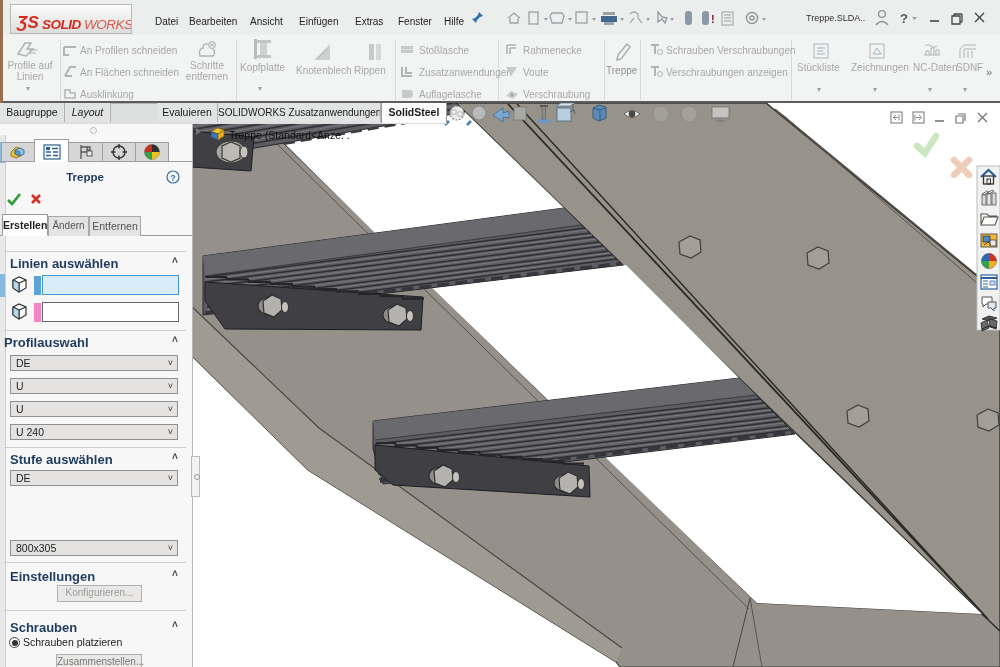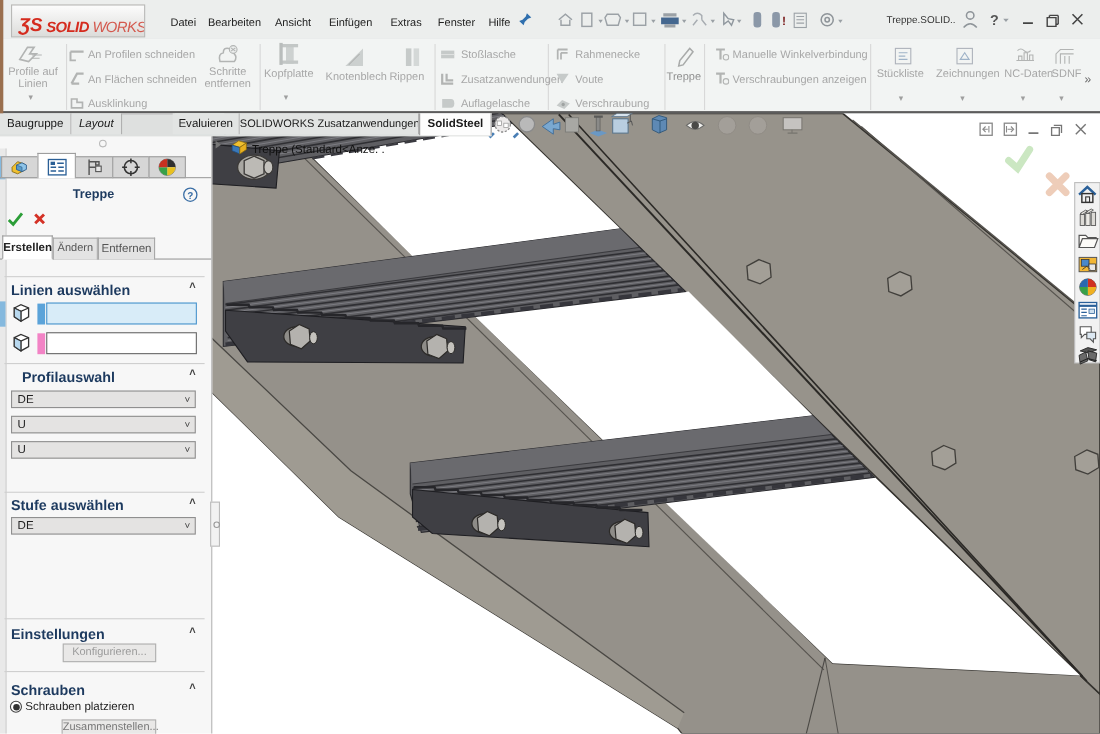--- a/index.html
+++ b/index.html
@@ -77,21 +77,21 @@
  <g fill="#9aa0a5">
   <path d="M44 10 l4 0 l-2 3 z"></path>
       <path d="M68 10 l4 0 l-2 3 z"></path>
       <path d="M92 10 l4 0 l-2 3 z"></path>
       <path d="M120 10 l4 0 l-2 3 z"></path>
       <path d="M146 10 l4 0 l-2 3 z"></path>
       <path d="M170 10 l4 0 l-2 3 z"></path>
       <path d="M262 10 l4 0 l-2 3 z"></path>
  </g>
 </svg>
-<div class="abs" style="left:806px;top:13px;font-size:9px;color:#333;">Treppe.SOLID..</div>
+<div class="abs" style="left:806px;top:13px;font-size:9px;color:#333;">Treppe.SLDA..</div>
 <svg class="abs" style="left:872px;top:8px" width="120" height="20" viewBox="0 0 120 20">
  <circle cx="10" cy="6" r="3.4" fill="none" stroke="#8f959a" stroke-width="1.4"></circle>
  <path d="M4 17 Q10 10 16 17" fill="none" stroke="#8f959a" stroke-width="1.4"></path>
  <text x="28" y="15" font-size="13" font-weight="bold" fill="#555">?</text>
  <path d="M40 9 l5 0 l-2.5 3 z" fill="#9aa0a5"></path>
  <path d="M58 13 h9" stroke="#444" stroke-width="1.6"></path>
  <path d="M82 6 h8 M82 6 v2 M90 6 v8 M90 14 h-2 M80 8 h8 v8 h-8 z" stroke="#444" fill="none" stroke-width="1.3"></path>
  <path d="M103 5 l9 9 M112 5 l-9 9" stroke="#444" stroke-width="1.4"></path>
 </svg>
 
@@ -183,21 +183,21 @@
 
 <svg class="abs" style="left:615px;top:42px" width="16" height="20" viewBox="0 0 16 20">
     <path d="M12 2 L15 5 L6 17 L2 18 L3 13 Z" fill="none" stroke="#a9abaa" stroke-width="1.4"></path>
   </svg>
 <div class="abs rtxt" style="left:606px;top:65px;color:#8f8f8f;">Treppe</div>
 
 <svg class="abs" style="left:648px;top:43px" width="15" height="13">
     <path d="M3 2 h8 M7 2 v9" stroke="#b2b4b3" fill="none" stroke-width="2"></path>
     <circle cx="12" cy="9" r="2.5" fill="none" stroke="#b2b4b3"></circle>
   </svg>
-<div class="abs rtxt" style="left:666px;top:45px;">Manuelle Winkelverbindung</div>
+<div class="abs rtxt" style="left:666px;top:45px;">Schrauben Verschraubungen</div>
 <svg class="abs" style="left:648px;top:65px" width="15" height="13">
     <path d="M3 2 h8 M7 2 v9" stroke="#b2b4b3" fill="none" stroke-width="2"></path>
     <circle cx="12" cy="9" r="2.5" fill="none" stroke="#b2b4b3"></circle>
   </svg>
 <div class="abs rtxt" style="left:666px;top:67px;">Verschraubungen anzeigen</div>
 
 <svg class="abs" style="left:812px;top:42px" width="18" height="18" viewBox="0 0 18 18">
     <rect x="2" y="2" width="14" height="14" fill="none" stroke="#aeb3bb"></rect>
     <path d="M5 6 h8 M5 9 h6 M5 12 h8" stroke="#9fb3c8"></path>
     <text x="4" y="13" font-size="8" fill="#8e99a5"></text>
@@ -529,30 +529,32 @@
  <div class="abs" style="left:42px;top:152px;width:137px;height:20px;background:#d8ecf8;border:1px solid #4a94cc;box-sizing:border-box;"></div>
  <svg class="abs" style="left:10px;top:179px" width="19" height="19" viewBox="0 0 19 19">
   <path d="M3 5 L9 2 L16 5 L16 13 L9 17 L3 13 Z" fill="#fff" stroke="#333" stroke-width="1.2"></path>
   <path d="M3 5 L9 8 L16 5 M9 8 L9 17" stroke="#333" stroke-width="1.2" fill="none"></path>
   <path d="M3 5 L3 13 L9 17 L9 8 Z" fill="#b8d8ee" stroke="#333" stroke-width="1"></path>
  </svg>
  <div class="abs" style="left:34px;top:180px;width:7px;height:19px;background:#f283c5;"></div>
  <div class="abs" style="left:42px;top:179px;width:137px;height:20px;background:#fff;border:1px solid #666;box-sizing:border-box;"></div>
  <div class="hline" style="top:207px;"></div>
 
- <div class="abs hdr" style="left:20px;top:212px;">Profilauswahl</div>
+ <div class="abs hdr" style="left:4px;top:212px;">Profilauswahl</div>
  <div class="abs chev" style="left:172px;top:211px;">˄</div>
  <div class="dd" style="top:232px;">DE</div>
  <div class="dd" style="top:255px;">U</div>
  <div class="dd" style="top:278px;">U</div>
+ <div class="dd" style="top:301px;">U 240</div>
  <div class="hline" style="top:324px;"></div>
 
  <div class="abs hdr" style="left:10px;top:329px;">Stufe auswählen</div>
  <div class="abs chev" style="left:172px;top:328px;">˄</div>
  <div class="dd" style="top:347px;">DE</div>
+ <div class="dd" style="top:417px;">800x305</div>
  <div class="hline" style="top:439px;"></div>
 
  <div class="abs hdr" style="left:10px;top:446px;">Einstellungen</div>
  <div class="abs chev" style="left:172px;top:445px;">˄</div>
  <div class="btn" style="left:57px;top:462px;width:83px;height:15px;line-height:14px;">Konfigurieren...</div>
  <div class="hline" style="top:487px;"></div>
 
  <div class="abs hdr" style="left:10px;top:497px;">Schrauben</div>
  <div class="abs chev" style="left:172px;top:496px;">˄</div>
  <div class="abs" style="left:9px;top:514px;width:9px;height:9px;border:1px solid #444;border-radius:50%;background:#fff;"></div>

